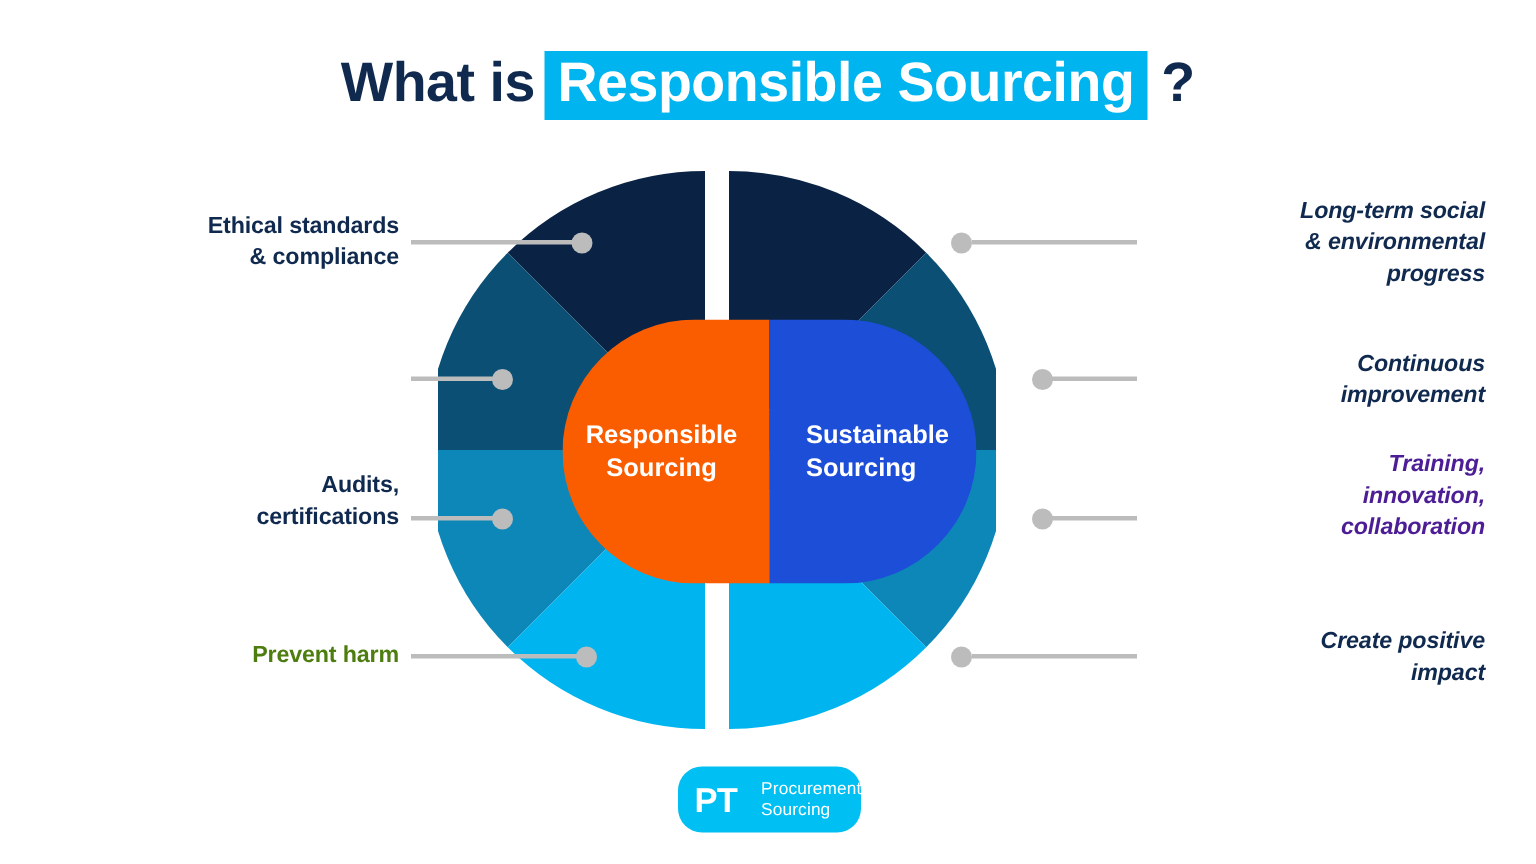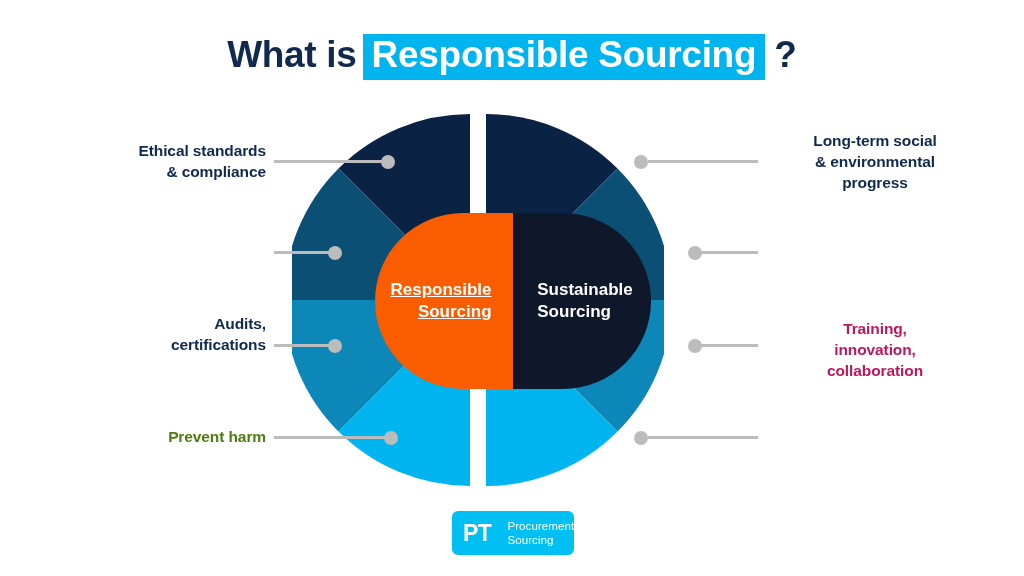--- a/index.html
+++ b/index.html
@@ -79,21 +79,21 @@
   .cap-half.left  { background:#fa5c00; }
   .cap-half.right { background:#fb8a3c; }
   .cap-label {
     color:#ffffff;
     font-size:17px;
     font-weight:bold;
     line-height:1.32;
     text-align:left;
     padding:0 10px;
   }
-  .cap-half.left  .cap-label { text-align:right; padding-right:16px;text-decoration:underline; }
+  .cap-half.left  .cap-label { text-align:center; padding-right:16px; }
   .cap-half.right .cap-label { text-align:left;  padding-left:16px; }
 
   
   .leader {
     position:absolute;
     height:3px;
     background:#bcbcbc;
   }
   .dot {
     position:absolute;
@@ -105,29 +105,29 @@
   
   .callout {
     position:absolute;
     color:#10294f;
     font-size:15.5px;
     font-weight:bold;
     line-height:1.34;
     letter-spacing:-0.1px;
   }
   .callout.left  { text-align:right; }
-  .callout.right { text-align:center; }
+  .callout.right { text-align:right;font-style:italic; }
 
   
   #logo {
     position:absolute;
     left:452px; top:511px;
     width:122px; height:44px;
     background:#00c0f3;
-    border-radius:6px;
+    border-radius:16px;
     display:flex;
     align-items:center;
     padding-left:11px;
   }
   #logo-pt {
     color:#ffffff;
     font-size:23px;
     font-weight:bold;
     letter-spacing:-0.5px;
   }
@@ -183,21 +183,21 @@
     </svg>
   </div>
 
   <div id="capsule">
     <div class="cap-half left" style="background: rgb(250, 92, 0);">
       <div class="cap-label">
         <div>Responsible</div>
         <div>Sourcing</div>
       </div>
     </div>
-    <div class="cap-half right" style="background: #0f172a;">
+    <div class="cap-half right" style="background: #1d4ed8;">
       <div class="cap-label">
         <div>Sustainable</div>
         <div>Sourcing</div>
       </div>
     </div>
   </div>
 
   <div class="leader" style="left: 274px; top: 160px; width: 118px; background: rgb(188, 188, 188);"></div>
   <div class="dot" style="left: 381px; top: 155px; background: rgb(188, 188, 188);"></div>
 
@@ -232,25 +232,31 @@
   </div>
 
   <div class="callout left" style="left: 40px; top: 427px; width: 226px; color: #4d7c0f;">
     <span>Prevent harm</span>
   </div>
 
   <div class="callout right" style="left: 760px; top: 131px; width: 230px; color: rgb(16, 41, 79);">
     <span>Long-term social<br>&amp; environmental<br>progress</span>
   </div>
 
-
-  <div class="callout right" style="left: 760px; top: 319px; width: 230px; color: #be185d;">
+  <div class="callout right" style="left: 760px; top: 233px; width: 230px; color: rgb(16, 41, 79);">
+    <span>Continuous<br>improvement</span>
+  </div>
+
+  <div class="callout right" style="left: 760px; top: 300px; width: 230px; color: #4c1d95;">
     <span>Training,<br>innovation,<br>collaboration</span>
   </div>
 
+  <div class="callout right" style="left: 760px; top: 418px; width: 230px; color: rgb(16, 41, 79);">
+    <span>Create positive<br>impact</span>
+  </div>
 
   <div id="logo" style="background: rgb(0, 192, 243);">
     <div id="logo-pt">PT</div>
     <div id="logo-div"></div>
     <div id="logo-text">
       <div>Procurement</div>
       <div>Sourcing</div>
     </div>
   </div>
 

